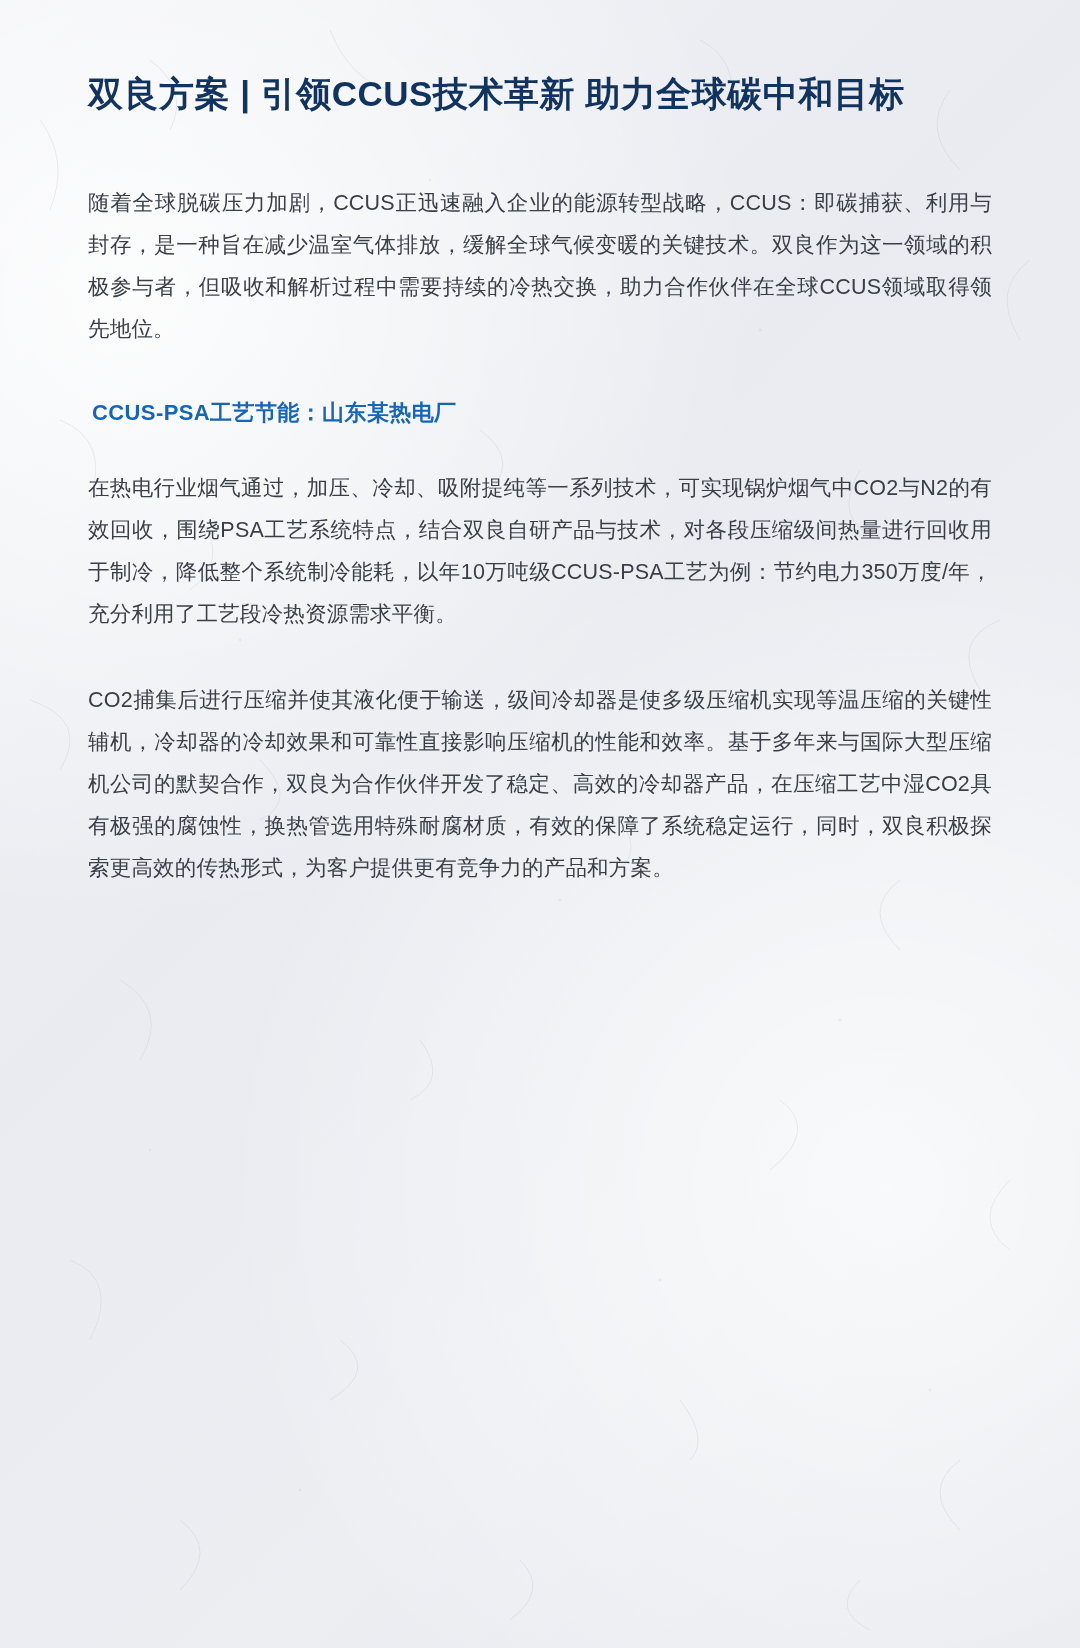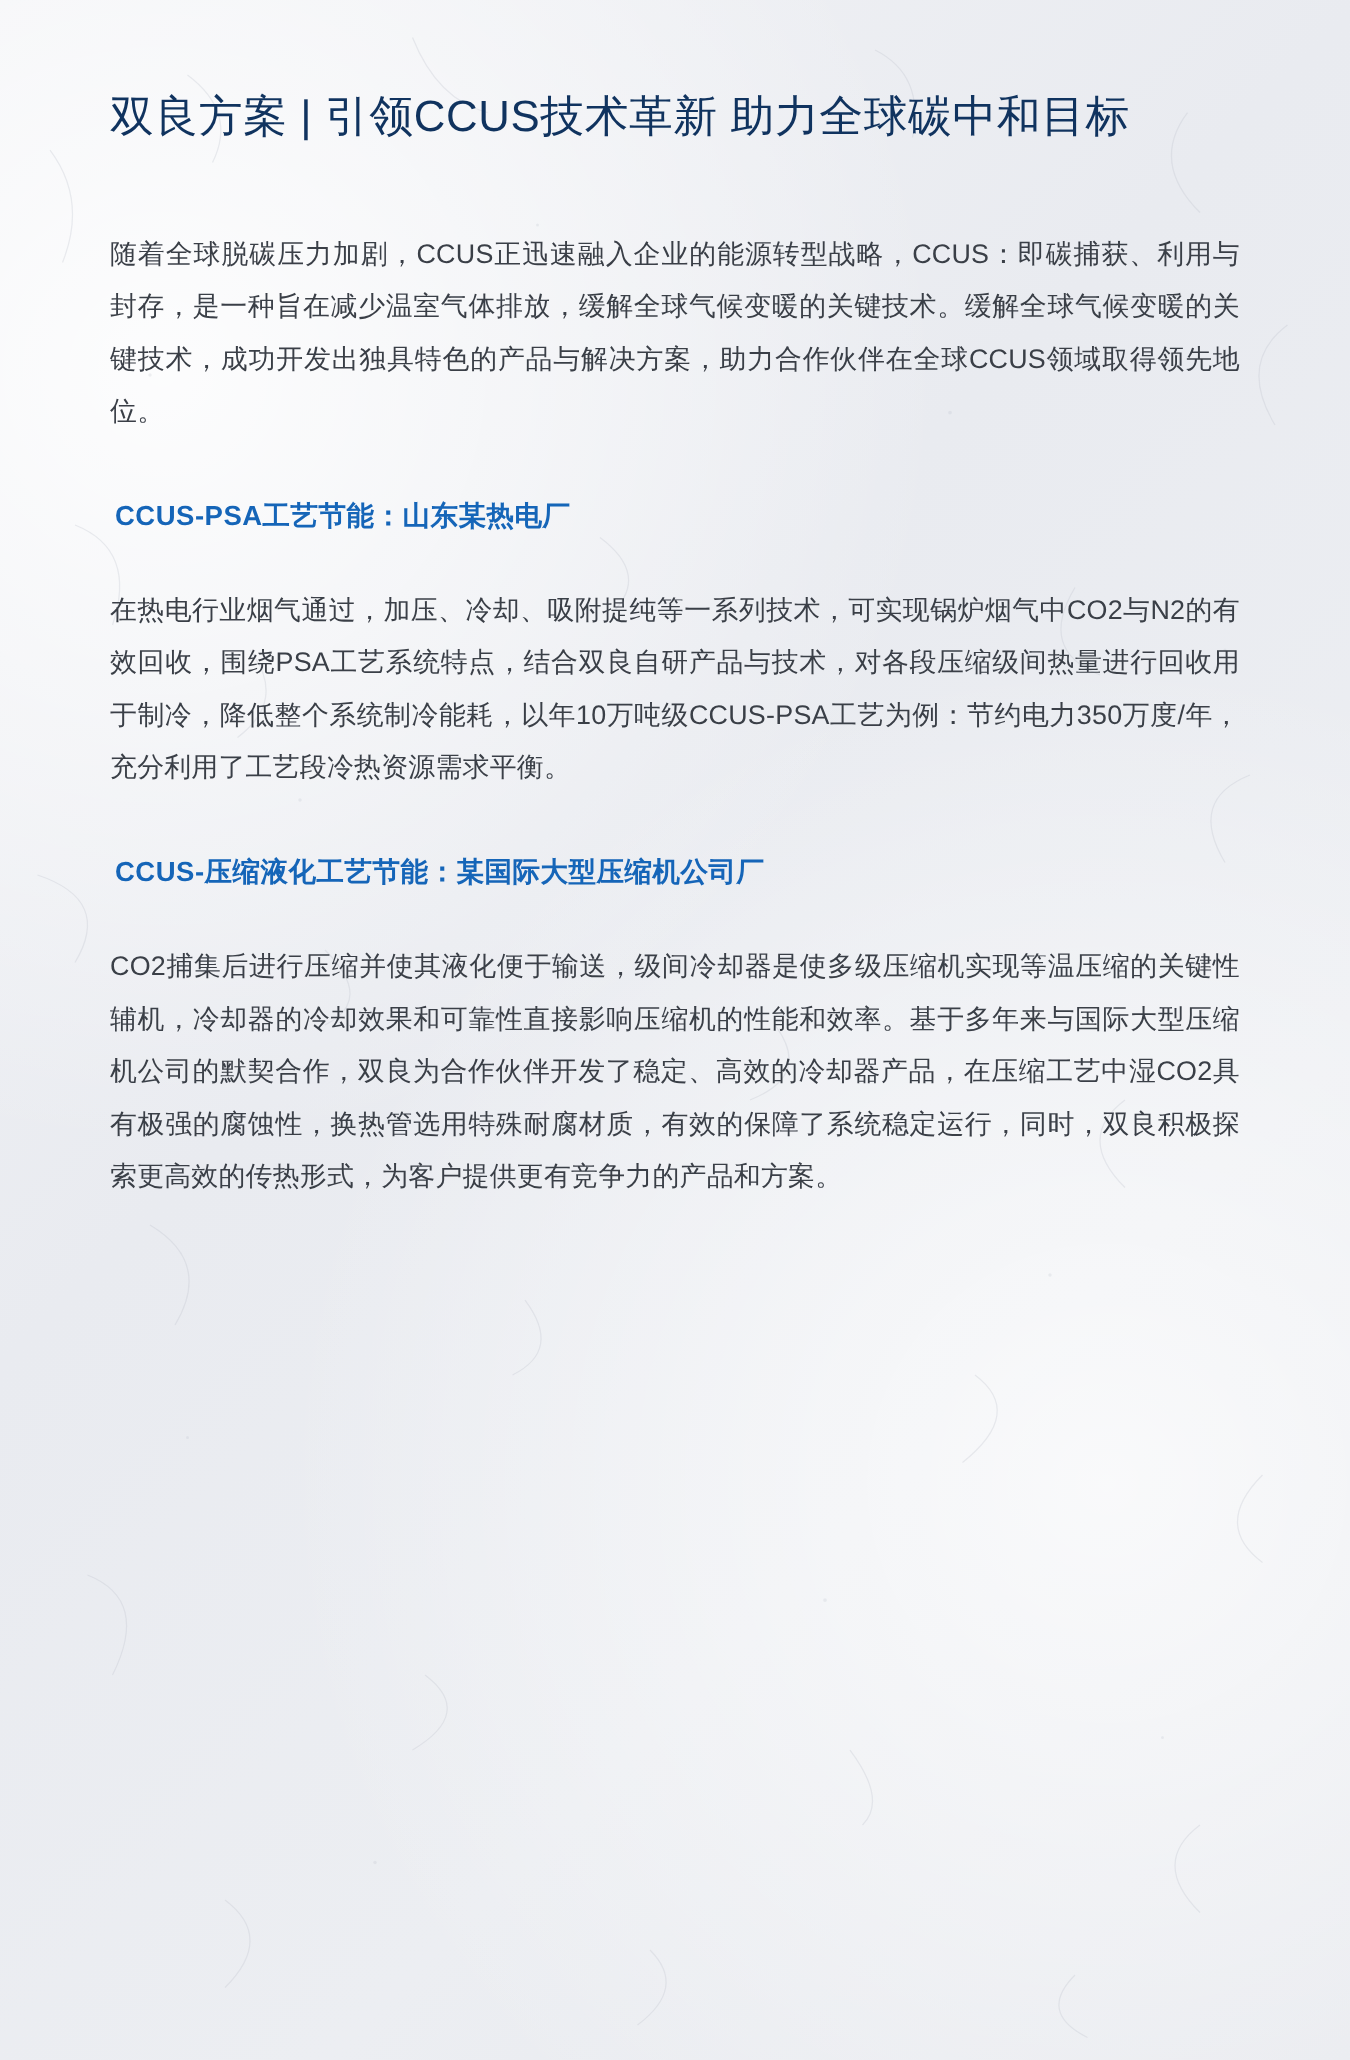--- a/index.html
+++ b/index.html
@@ -31,21 +31,21 @@
     pointer-events: none;
   }
   .content {
     position: relative;
     padding: 70px 88px 40px 88px;
     box-sizing: border-box;
   }
   h1.title {
     font-size: 35px;
     line-height: 1.35;
-    font-weight: normal;
+    font-weight: bold;
     color: #10335f;
     margin: 0 0 66px 0;
     letter-spacing: 0.5px;
   }
   p.para {
     font-size: 21.5px;
     line-height: 1.95;
     color: #3a3f47;
     margin: 0 0 44px 0;
     text-align: justify;
@@ -108,23 +108,22 @@
     <circle cx="660" cy="1280" r="1.5"></circle>
     <circle cx="930" cy="1390" r="1.2"></circle>
     <circle cx="300" cy="1490" r="1.4"></circle>
   </g>
 </svg>
 
 <div class="content">
 
   <h1 class="title">双良方案 | 引领CCUS技术革新 助力全球碳中和目标</h1>
 
-  <p class="para">随着全球脱碳压力加剧，CCUS正迅速融入企业的能源转型战略，CCUS：即碳捕获、利用与封存，是一种旨在减少温室气体排放，缓解全球气候变暖的关键技术。缓解全球气候变暖的关键技术，成功开发出独具特色的产品与解决方案，助力合作伙伴在全球CCUS领域取得领先地位。</p>
+  <p class="para">随着全球脱碳压力加剧，CCUS正迅速融入企业的能源转型战略，CCUS：即碳捕获、利用与封存，是一种旨在减少温室气体排放，缓解全球气候变暖的关键技术。双良作为这一领域的积极参与者，但吸收和解析过程中需要持续的冷热交换，助力合作伙伴在全球CCUS领域取得领先地位。</p>
 
 
 
   <h2 class="section section-indent">CCUS-PSA工艺节能：山东某热电厂</h2>
   <p class="para gap-lg">在热电行业烟气通过，加压、冷却、吸附提纯等一系列技术，可实现锅炉烟气中CO2与N2的有效回收，围绕PSA工艺系统特点，结合双良自研产品与技术，对各段压缩级间热量进行回收用于制冷，降低整个系统制冷能耗，以年10万吨级CCUS-PSA工艺为例：节约电力350万度/年，充分利用了工艺段冷热资源需求平衡。</p>
 
-  <h2 class="section section-indent">CCUS-压缩液化工艺节能：某国际大型压缩机公司厂</h2>
   <p class="para">CO2捕集后进行压缩并使其液化便于输送，级间冷却器是使多级压缩机实现等温压缩的关键性辅机，冷却器的冷却效果和可靠性直接影响压缩机的性能和效率。基于多年来与国际大型压缩机公司的默契合作，双良为合作伙伴开发了稳定、高效的冷却器产品，在压缩工艺中湿CO2具有极强的腐蚀性，换热管选用特殊耐腐材质，有效的保障了系统稳定运行，同时，双良积极探索更高效的传热形式，为客户提供更有竞争力的产品和方案。</p>
 
 </div>
 
 </body></html>

